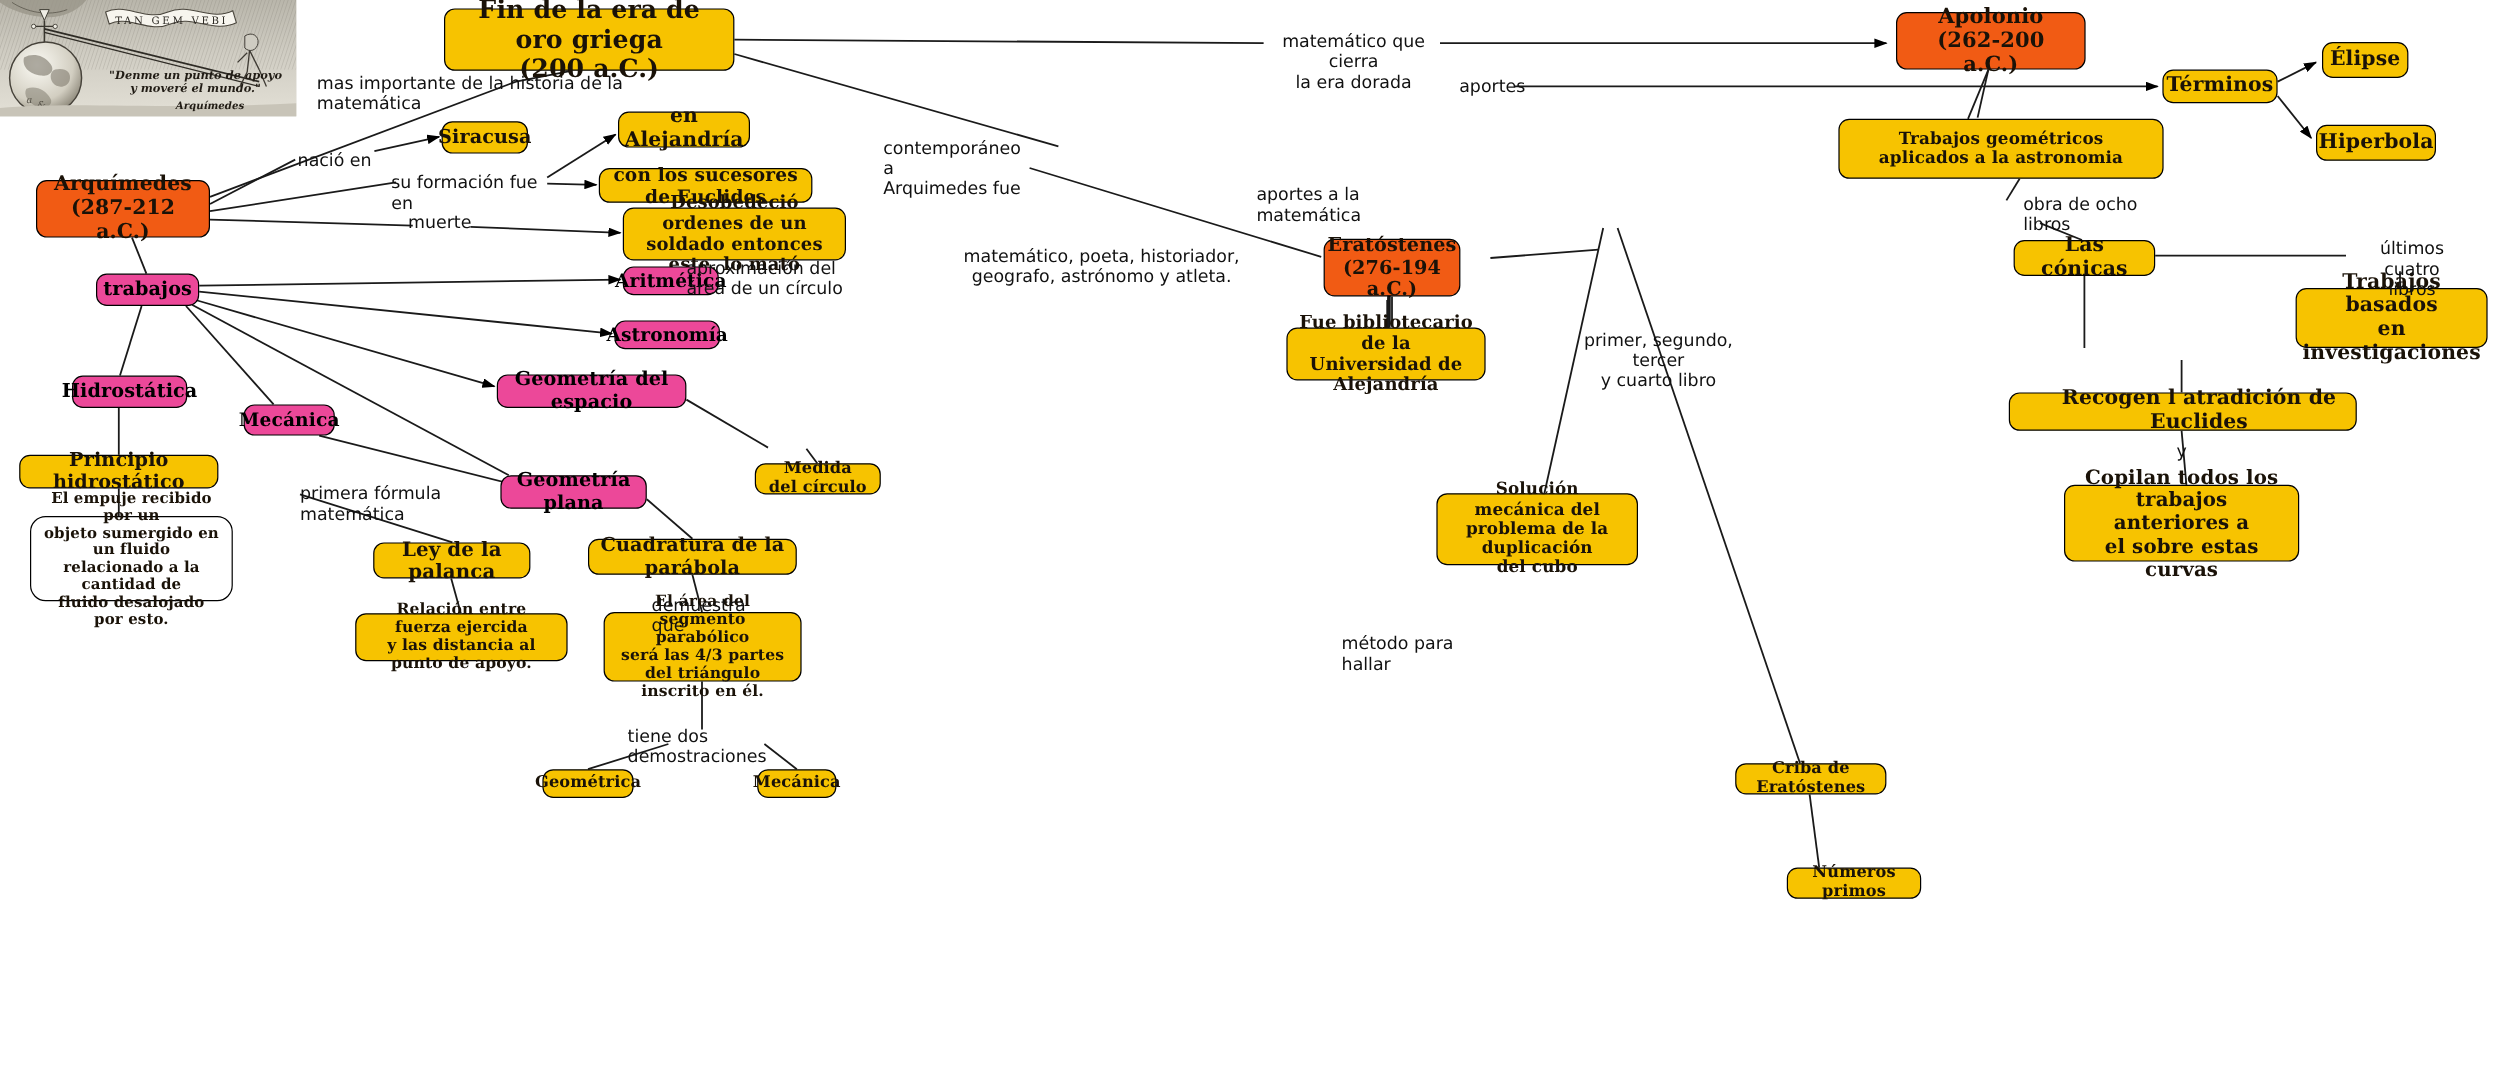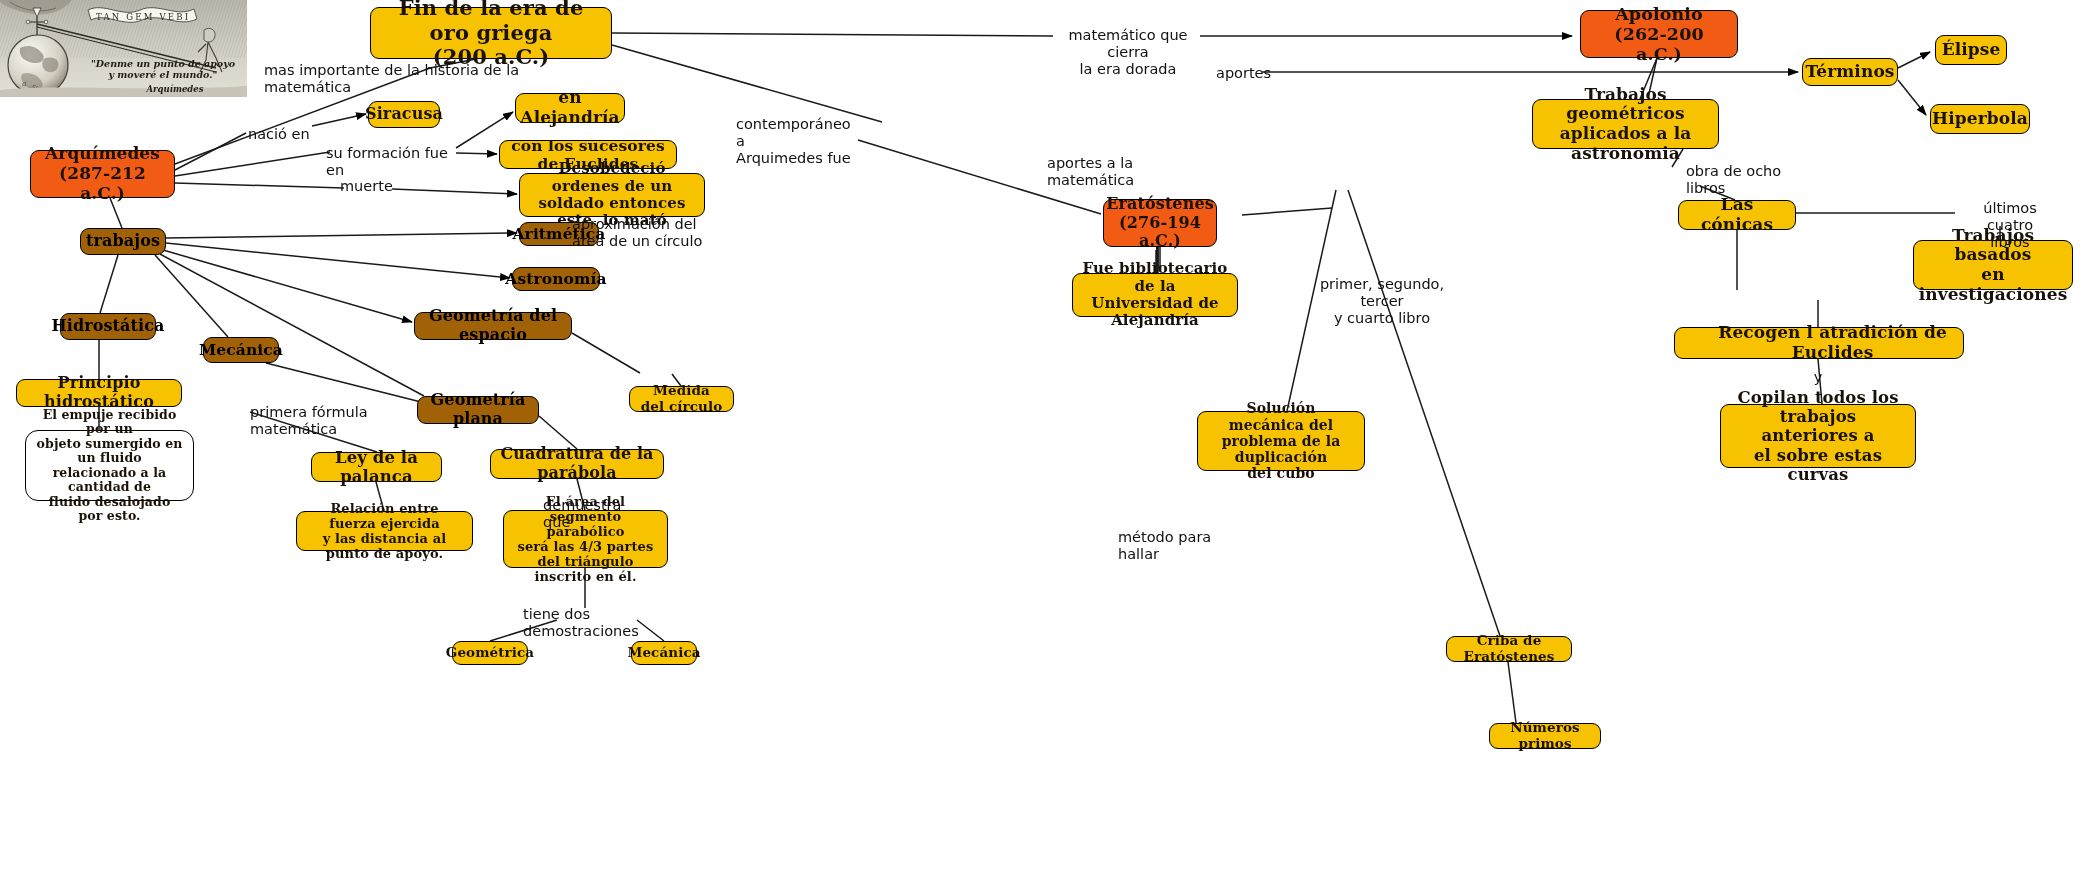--- a/index.html
+++ b/index.html
@@ -27,21 +27,21 @@
     line-height:1.16;
     padding:3px 9px;
     font-family:"DejaVu Serif", serif;
     font-weight:700;
     letter-spacing:.1px;
     color:#1a1208;
     white-space:pre-line;
   }
   .node.yellow{background:#F7C300;}
   .node.orange{background:#F15B14;}
-  .node.green{background:#a16207;color:#000;}
+  .node.green{background:#ec4899;color:#000;}
   .node.white{background:#ffffff;border-radius:13px;}
 
   
   .lbl{
     position:absolute;
     font-family:"DejaVu Sans", sans-serif;
     font-weight:400;
     font-size:14.5px;
     line-height:1.18;
     color:#111;
@@ -241,21 +241,21 @@
     <div class="attrib">Arquímedes</div>
   </div>
 
 <div class="node yellow" style="left: 370px; top: 7px; width: 242px; height: 52px; font-size: 21px;">Fin de la era de oro griega
 (200 a.C.)</div>
     <div class="node orange" style="left: 1580px; top: 10px; width: 158px; height: 48px; font-size: 17.5px;">Apolonio
 (262-200 a.C.)</div>
     <div class="node yellow" style="left: 1802px; top: 58px; width: 96px; height: 28px; font-size: 17px;">Términos</div>
     <div class="node yellow" style="left: 1935px; top: 35px; width: 72px; height: 30px; font-size: 17px;">Élipse</div>
     <div class="node yellow" style="left: 1930px; top: 104px; width: 100px; height: 30px; font-size: 17px;">Hiperbola</div>
-    <div class="node yellow" style="left: 1532px; top: 99px; width: 187px; height: 50px; font-size: 17px;">Trabajos geométricos
+    <div class="node yellow" style="left: 1532px; top: 99px; width: 271px; height: 50px; font-size: 14px;">Trabajos geométricos
 aplicados a la astronomia</div>
     <div class="node yellow" style="left: 1678px; top: 200px; width: 118px; height: 30px; font-size: 17px;">Las cónicas</div>
     <div class="node yellow" style="left: 1913px; top: 240px; width: 160px; height: 50px; font-size: 17px;">Trabajos basados
 en investigaciones</div>
     <div class="node yellow" style="left: 1674px; top: 327px; width: 290px; height: 32px; font-size: 17px; padding-left: 36px;">Recogen l atradición de Euclides</div>
     <div class="node yellow" style="left: 1720px; top: 404px; width: 196px; height: 64px; font-size: 16.5px;">Copilan todos los
 trabajos anteriores a
 el sobre estas curvas</div>
     <div class="node orange" style="left: 30px; top: 150px; width: 145px; height: 48px; font-size: 17px;">Arquímedes
 (287-212 a.C.)</div>
@@ -299,20 +299,22 @@
     <div class="lbl lft" style="left: 248px; top: 126px; width: 62px;">nació en</div>
     <div class="lbl lft" style="left: 326px; top: 145px; width: 128px;">su formación fue en</div>
     <div class="lbl lft" style="left: 340px; top: 178px; width: 50px;">muerte</div>
     <div class="lbl lft" style="left: 250px; top: 404px; width: 182px;">primera fórmula matemática</div>
     <div class="lbl lft" style="left: 572px; top: 216px; width: 136px;">aproximación del
 área de un círculo</div>
     <div class="lbl lft" style="left: 543px; top: 497px; width: 100px;">demuestra que</div>
     <div class="lbl lft" style="left: 523px; top: 606px; width: 170px;">tiene dos demostraciones</div>
     <div class="lbl lft" style="left: 736px; top: 116px; width: 118px;">contemporáneo a
 Arquimedes fue</div>
+    <div class="lbl" style="left: 795px; top: 206px; width: 246px;">matemático, poeta, historiador,
+geografo, astrónomo y atleta.</div>
     <div class="lbl lft" style="left: 1047px; top: 155px; width: 92px;">aportes a la
 matemática</div>
     <div class="lbl lft" style="left: 1118px; top: 529px; width: 124px;">método para hallar</div>
     <div class="lbl" style="left: 1058px; top: 27px; width: 140px;">matemático que cierra
 la era dorada</div>
     <div class="lbl lft" style="left: 1216px; top: 65px; width: 52px;">aportes</div>
     <div class="lbl lft" style="left: 1686px; top: 163px; width: 128px;">obra de ocho libros</div>
     <div class="lbl" style="left: 1961px; top: 200px; width: 98px;">últimos cuatro
 libros</div>
     <div class="lbl" style="left: 1306px; top: 276px; width: 152px;">primer, segundo, tercer

